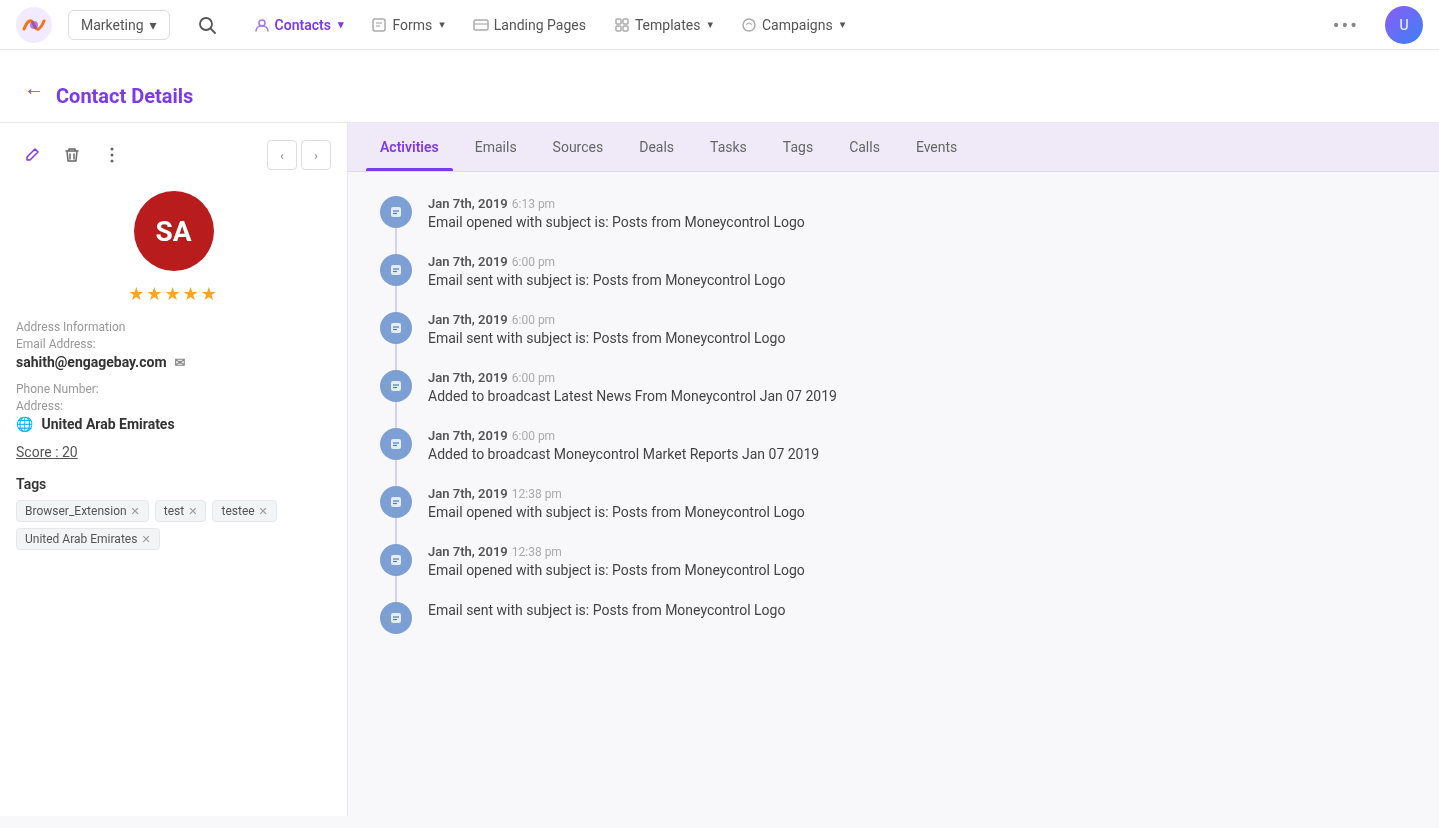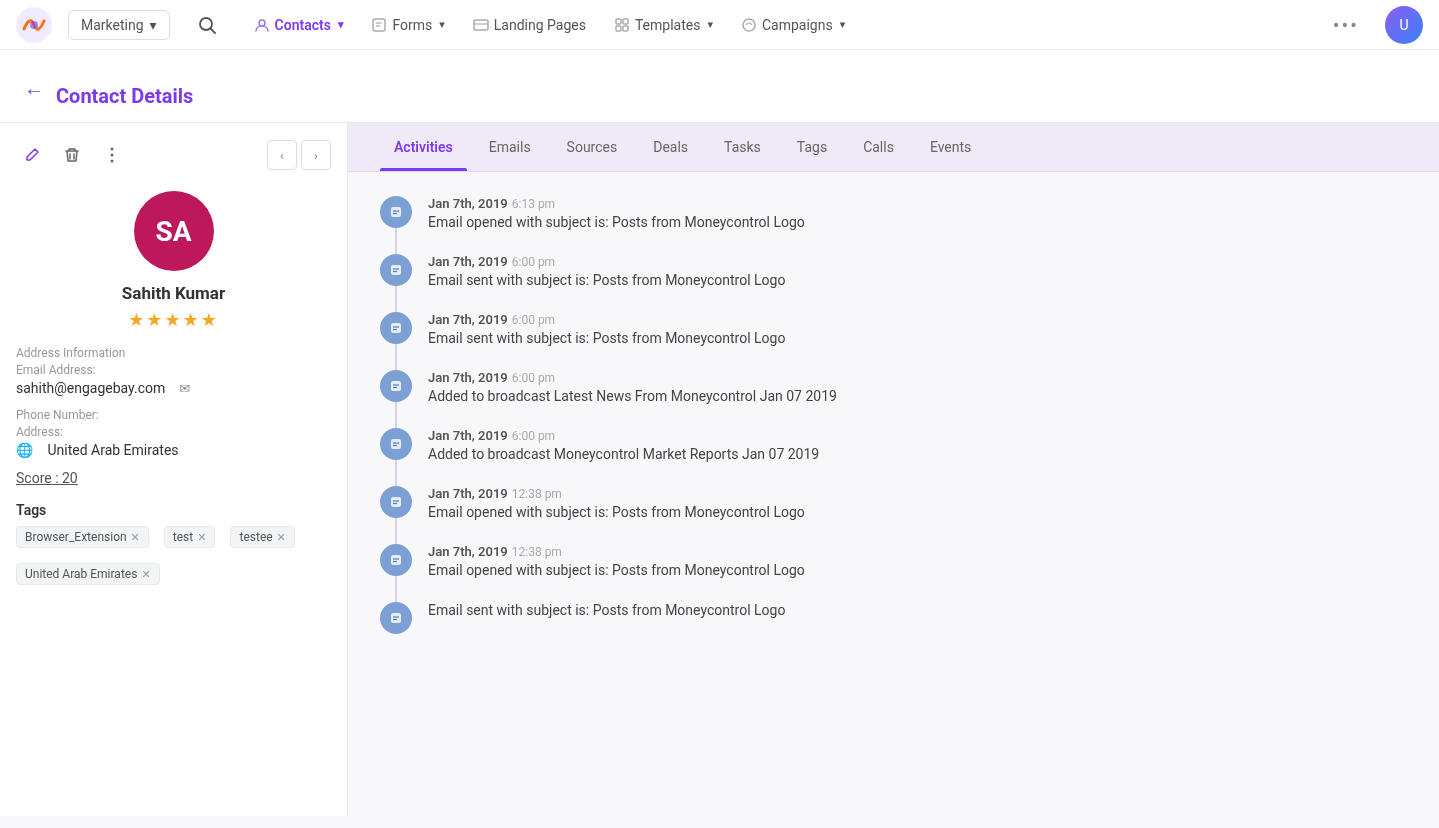--- a/index.html
+++ b/index.html
@@ -66,54 +66,54 @@
       margin-left: auto; display: flex; gap: 4px;
     }
     .nav-arrow {
       width: 30px; height: 30px; border: 1px solid #ddd; border-radius: 4px;
       display: flex; align-items: center; justify-content: center; cursor: pointer;
       color: #888; font-size: 13px;
     }
 
     .avatar-section { text-align: center; margin-bottom: 16px; }
     .avatar-circle {
-      width: 80px; height: 80px; border-radius: 50%; background: #be185d;
+      width: 80px; height: 80px; border-radius: 50%; background: #b91c1c;
       display: flex; align-items: center; justify-content: center;
       font-size: 28px; font-weight: 700; color: white; margin: 0 auto 12px;
     }
     .contact-name { font-size: 17px; font-weight: 700; color: #333; margin-bottom: 6px; }
     .star-rating { color: #f5a623; font-size: 18px; letter-spacing: 2px; }
 
     .info-section { margin-top: 16px; }
     .info-label { font-size: 12px; color: #999; margin-bottom: 3px; }
-    .info-value { font-size: 14px; color: #333; margin-bottom: 12px; display: flex; align-items: center; gap: 14px; }
+    .info-value { font-size: 14px; color: #333; margin-bottom: 12px; display: flex; align-items: center; gap: 8px; font-weight: bold; }
     .email-icon { font-size: 13px; color: #888; }
     .call-btn {
       display: inline-flex; align-items: center; gap: 4px; padding: 3px 10px;
       background: #8b5cf6; color: white; border-radius: 20px; font-size: 12px;
       cursor: pointer; margin-left: 6px;
     }
     .address-globe { color: #888; font-size: 14px; }
 
     .score-line { font-size: 14px; color: #555; margin: 8px 0 16px; text-decoration: underline; }
 
     .tags-section { margin-top: 4px; }
     .tags-label { font-size: 14px; font-weight: 600; color: #333; margin-bottom: 8px; }
-    .tags-list { display: flex; flex-wrap: wrap; gap: 15px; }
+    .tags-list { display: flex; flex-wrap: wrap; gap: 6px; }
     .tag {
       display: inline-flex; align-items: center; gap: 4px;
       background: #f3f4f6; border: 1px solid #e5e7eb; border-radius: 4px;
       padding: 3px 8px; font-size: 12px; color: #555;
     }
     .tag-x { cursor: pointer; color: #999; font-size: 11px; }
 
     
     .right-panel { flex: 1; overflow-y: auto; background: #f8f8fb; }
     .tabs-bar {
-      background: #f0eaf8; display: flex; align-items: center; padding: 0 32px;
+      background: #f0eaf8; display: flex; align-items: center; padding: 0 18px;
       border-bottom: 1px solid #e0d8f0; gap: 8px;
     }
     .tab {
       padding: 16px 14px; cursor: pointer; font-size: 14px; color: #666;
       position: relative; white-space: nowrap;
     }
     .tab.active {
       color: #7c3aed; font-weight: 600;
     }
     .tab.active::after {
@@ -267,21 +267,20 @@
           <div class="nav-arrow">
             <span>›</span>
           </div>
         </div>
       </div>
 
       <div class="avatar-section">
         <div class="avatar-circle">
           <span>SA</span>
         </div>
-        <div class="contact-name">Sahith Kumar</div>
         <div class="star-rating">★★★★★</div>
       </div>
 
       <div class="info-section">
         <div class="info-label">Address Information</div>
 
         <div class="info-label">Email Address:</div>
         <div class="info-value">
           <span>sahith@engagebay.com</span>
           <span class="email-icon">✉</span>

